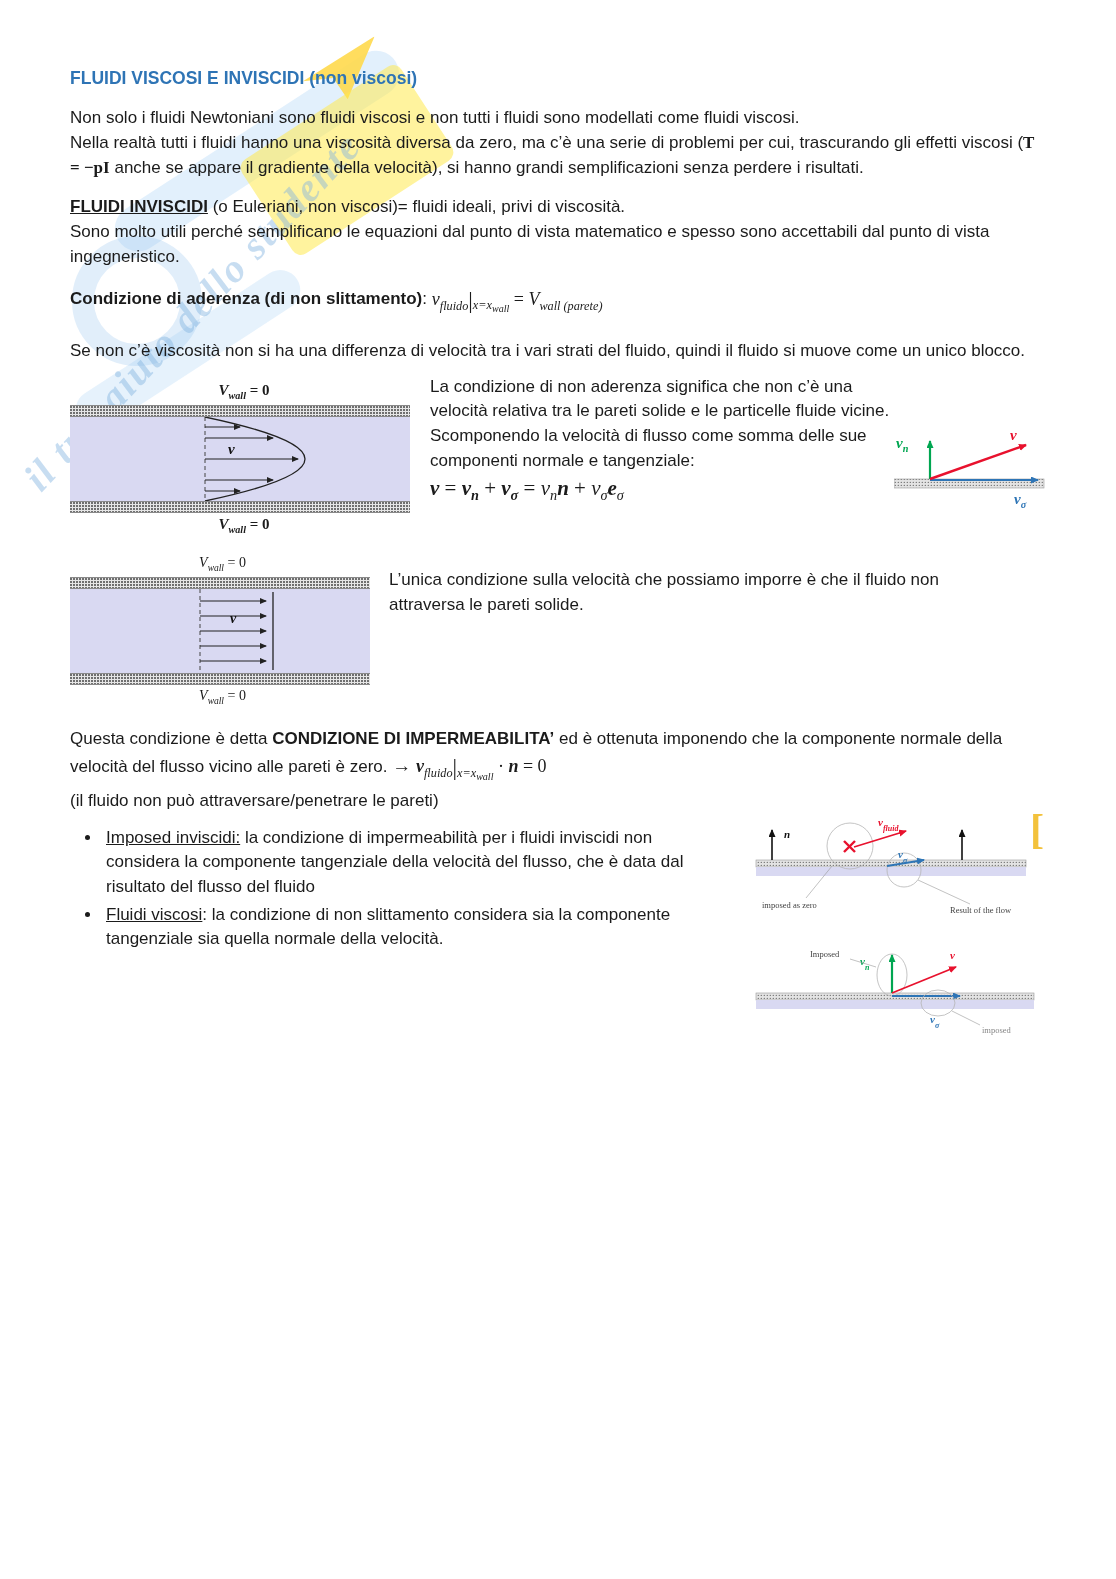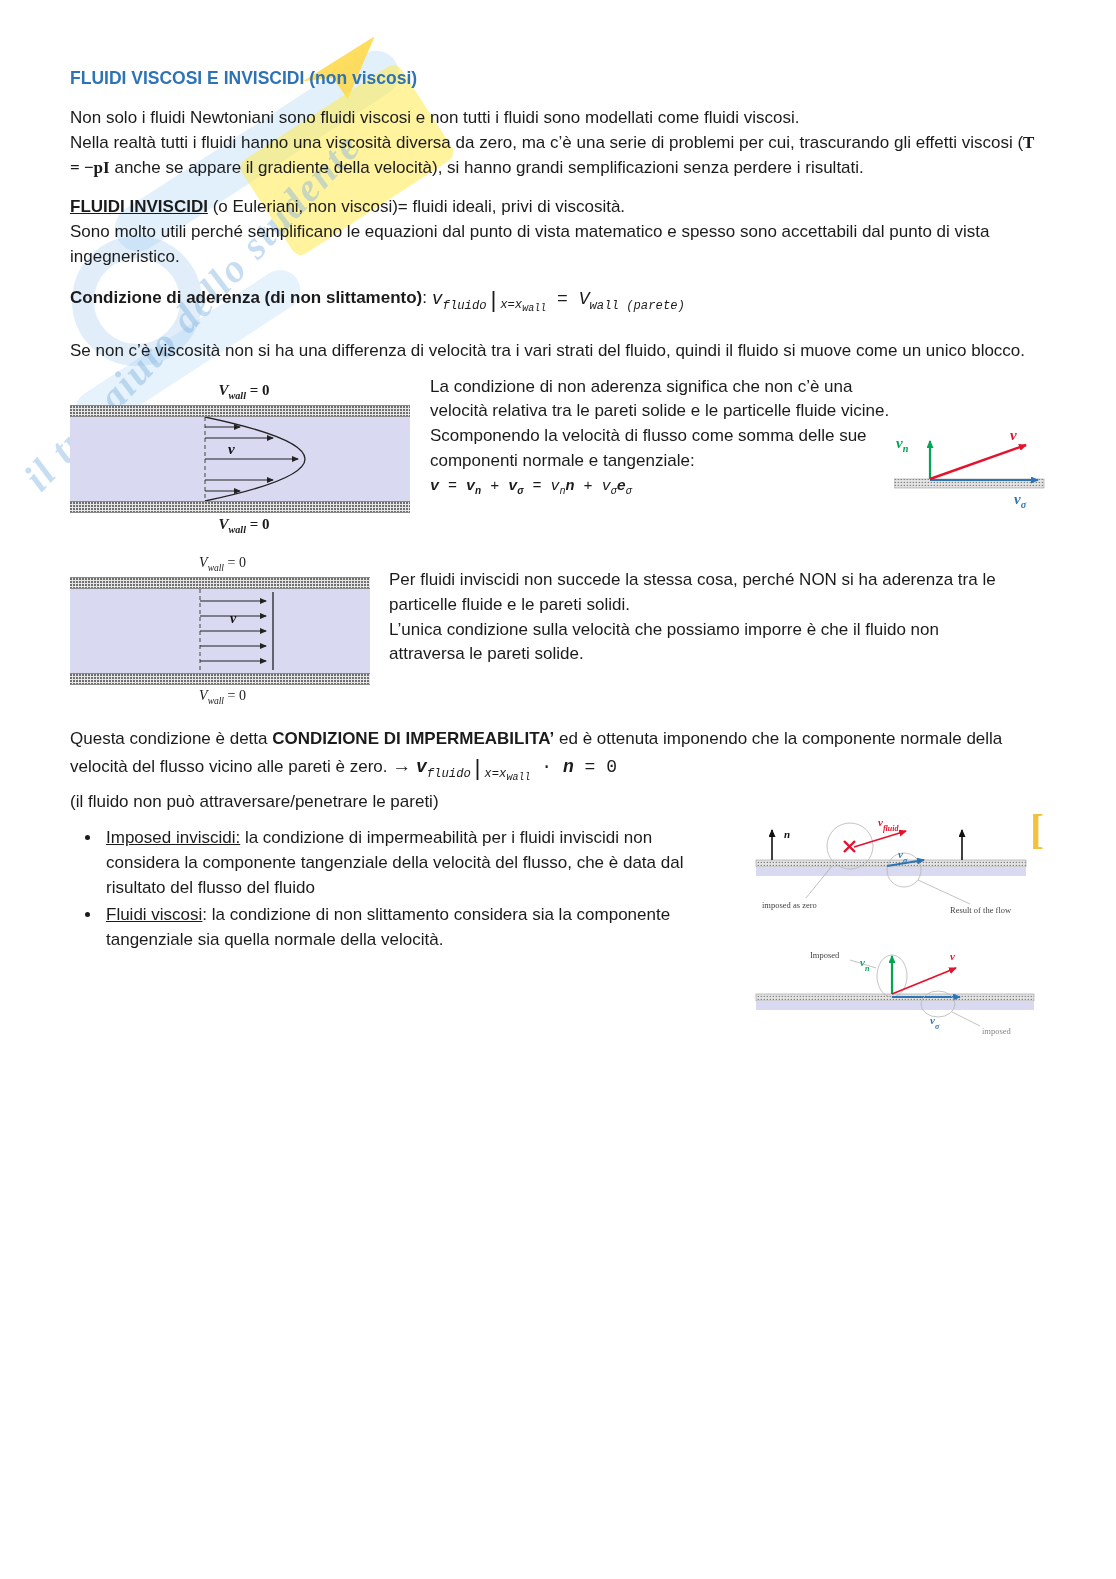--- a/index.html
+++ b/index.html
@@ -20,23 +20,23 @@
               border:22px solid rgba(155,200,240,0.30); }
   .wm-plane { position:absolute; left:302px; top:40px; width:76px; height:60px; background:#ffd94d; opacity:0.9;
               clip-path:polygon(0 62%, 100% 0, 56% 100%, 40% 62%); transform:rotate(-6deg); }
   .wm-hl    { position:absolute; left:252px; top:104px; width:190px; height:112px; background:#ffe94f;
               opacity:0.55; border-radius:10px; transform:rotate(-33deg); }
 
   
   h1.title { font-size:17.5px; font-weight:bold; color:#2e74b5; margin:4px 0 15px 0; }
   p { margin:0 0 15px 0; }
   .b-u { font-weight:bold; text-decoration:underline; }
-  .math { font-family:Liberation Mono, monospace; }
+  .math { font-family:Liberation Serif, serif; }
   .math i { font-style:italic; }
-  .f18 { font-size:18px; } .f19 { font-size:15px; }
+  .f18 { font-size:18px; } .f19 { font-size:21px; }
   sub { font-size:68%; } sub sub { font-size:82%; }
   .pipe { font-size:1.25em; vertical-align:-0.12em; }
   .bb { font-family:"Liberation Serif",serif; font-weight:bold; }
   .arrowglyph { font-weight:bold; font-size:19px; }
   .block { display:block; }
 
   
   .row { display:flex; align-items:flex-start; margin:0 0 14px 0; }
   .channel-col { flex:0 0 auto; }
   .fig-label { text-align:center; font-family:"Liberation Serif",serif; font-size:15px; margin:1px 0; }
@@ -206,21 +206,20 @@
             </svg>
           </div>
           <div class="wall"></div>
         </div>
         <div class="fig-label light">
           <i>V</i><sub><i>wall</i></sub> <span>= 0</span>
         </div>
       </div>
 
       <div class="row2-text">
-        <span class="block">Per fluidi inviscidi non succede la stessa cosa, perché NON si ha aderenza tra le particelle fluide e le pareti solidi.</span>
         <span class="block">L’unica condizione sulla velocità che possiamo imporre è che il fluido non attraversa le pareti solide.</span>
       </div>
     </div>
 
     <p style="margin-top:18px; margin-bottom:4px;">
       <span>Questa condizione è detta </span><b>CONDIZIONE DI IMPERMEABILITA’</b><span> ed è ottenuta imponendo che la componente normale della velocità del flusso vicino alle pareti è zero. </span><span class="arrowglyph">→</span>
       <span class="math f18">
         <b><i>v</i></b><sub><i>fluido</i></sub><span class="pipe">|</span><sub><i>x=x</i><sub><i>wall</i></sub></sub>
         <span>·</span> <b><i>n</i></b>
         <span>=</span> <span>0</span>

